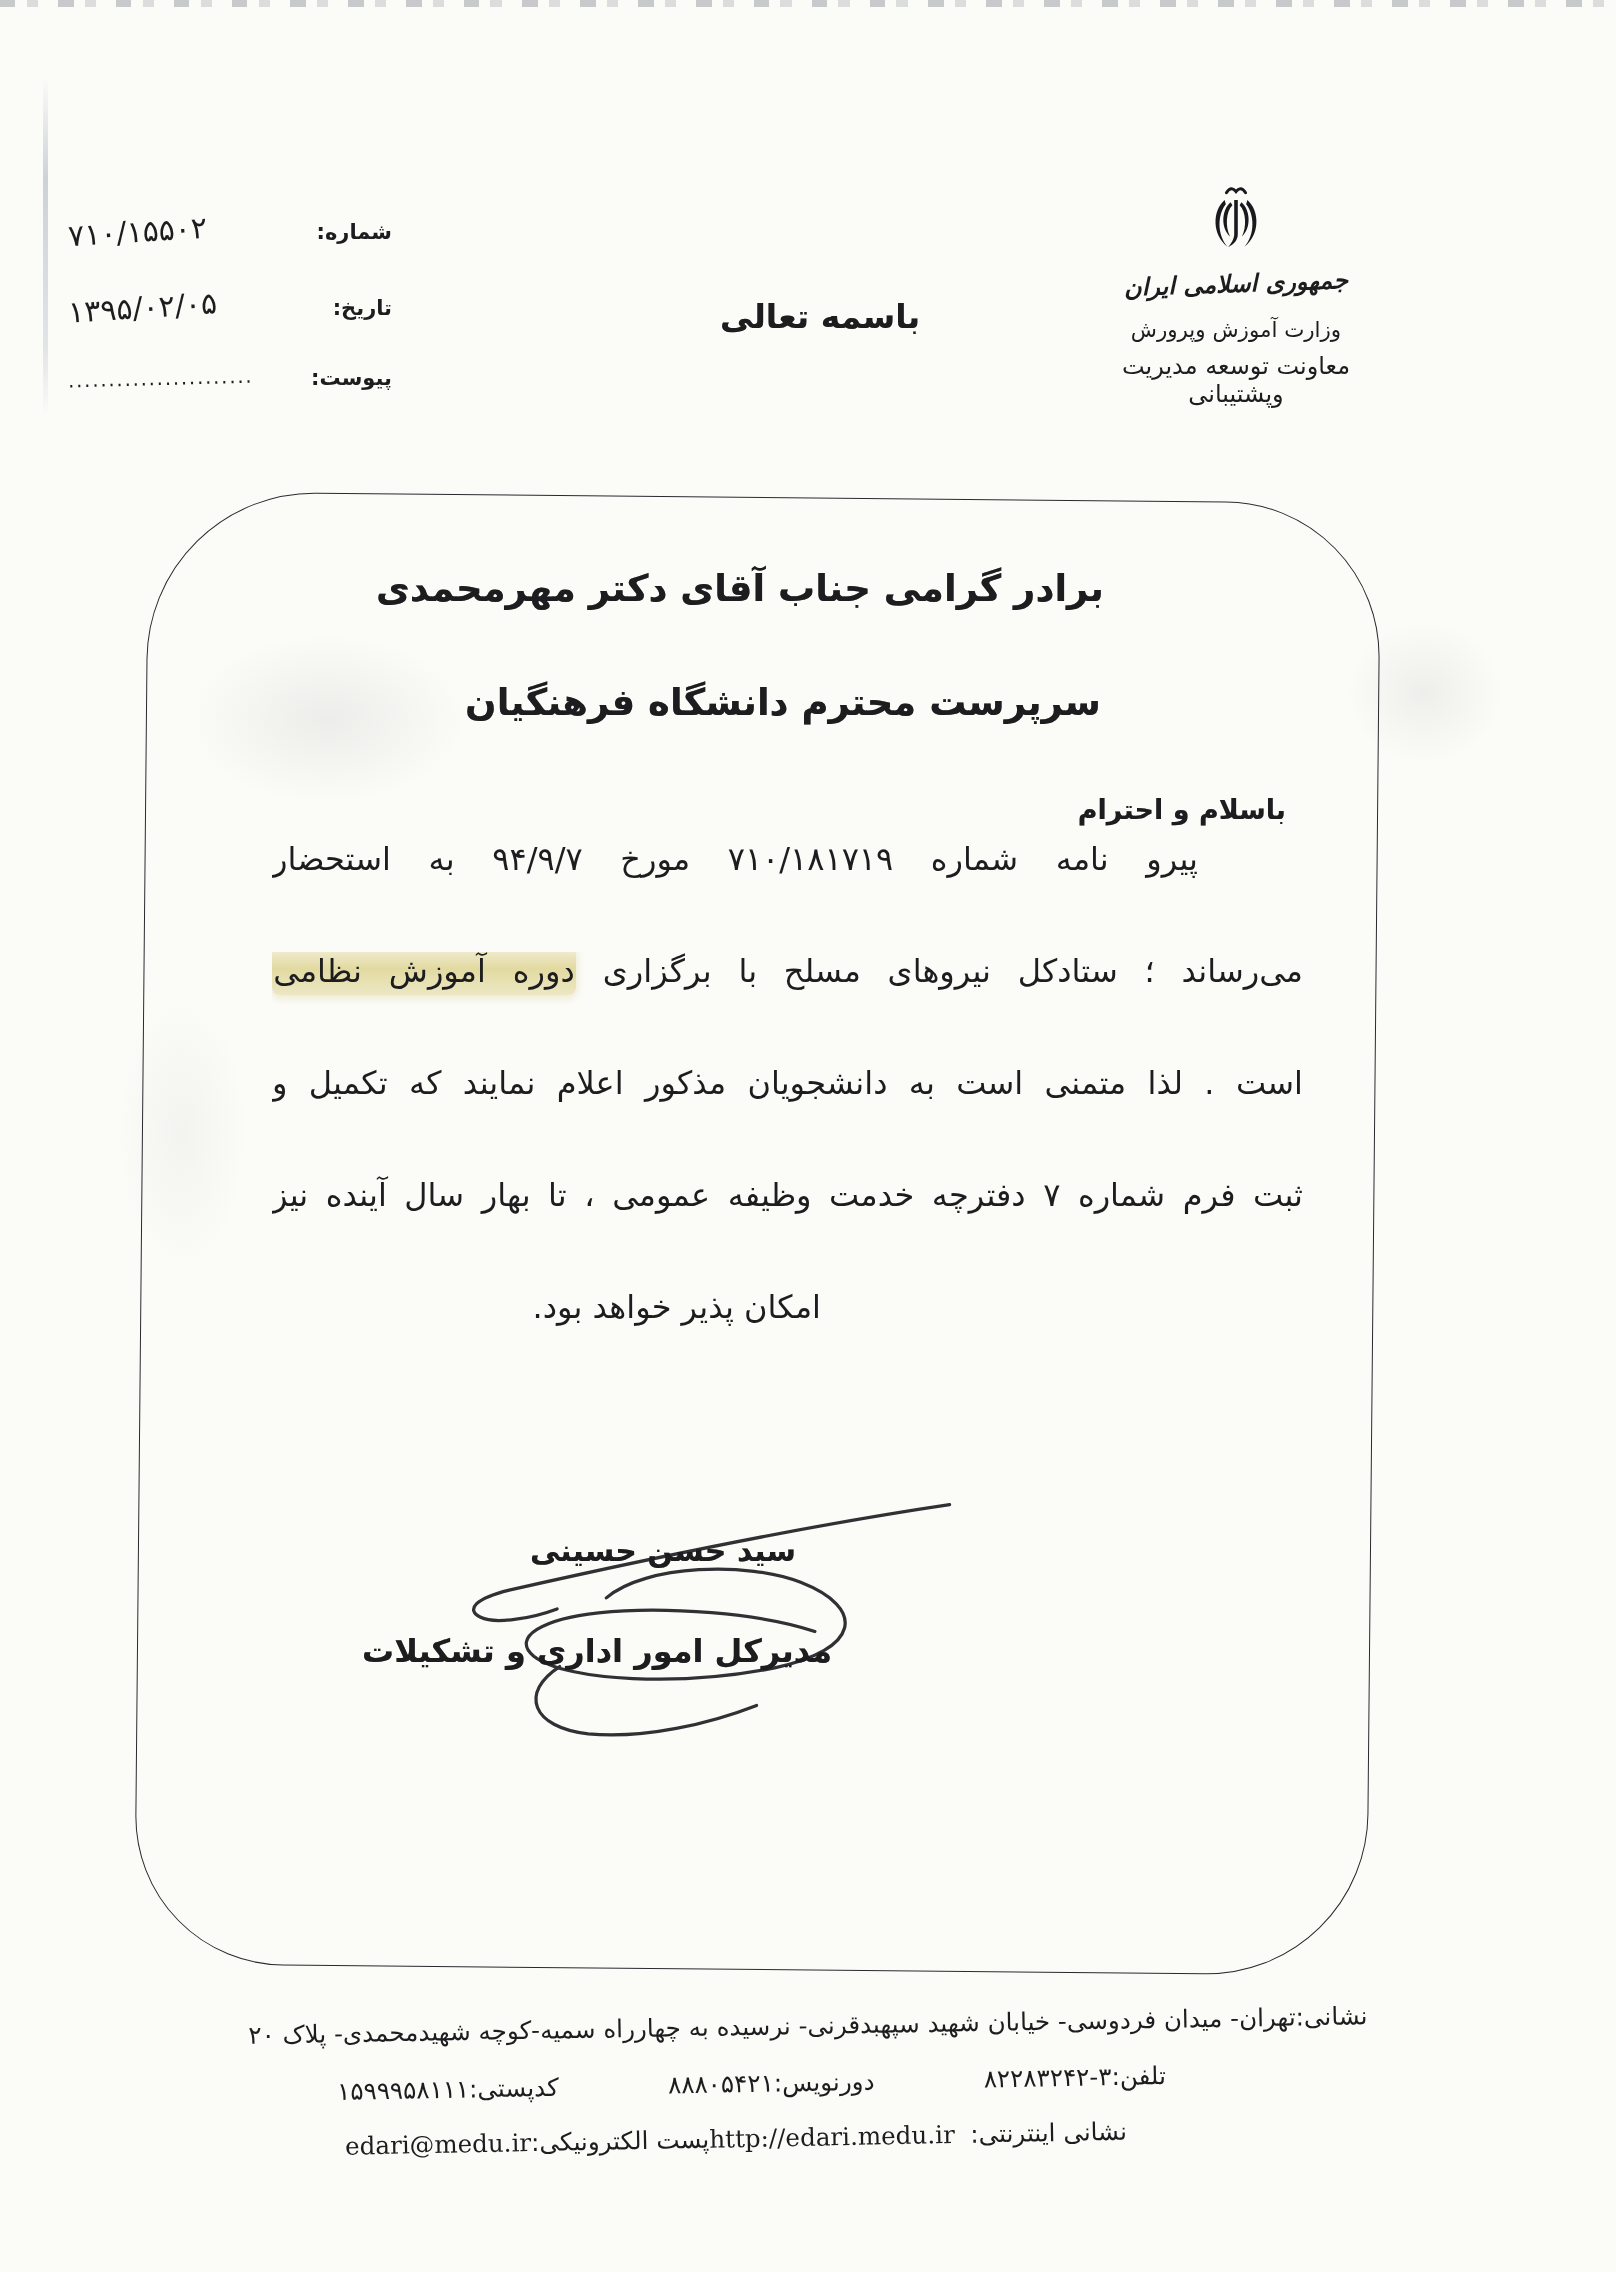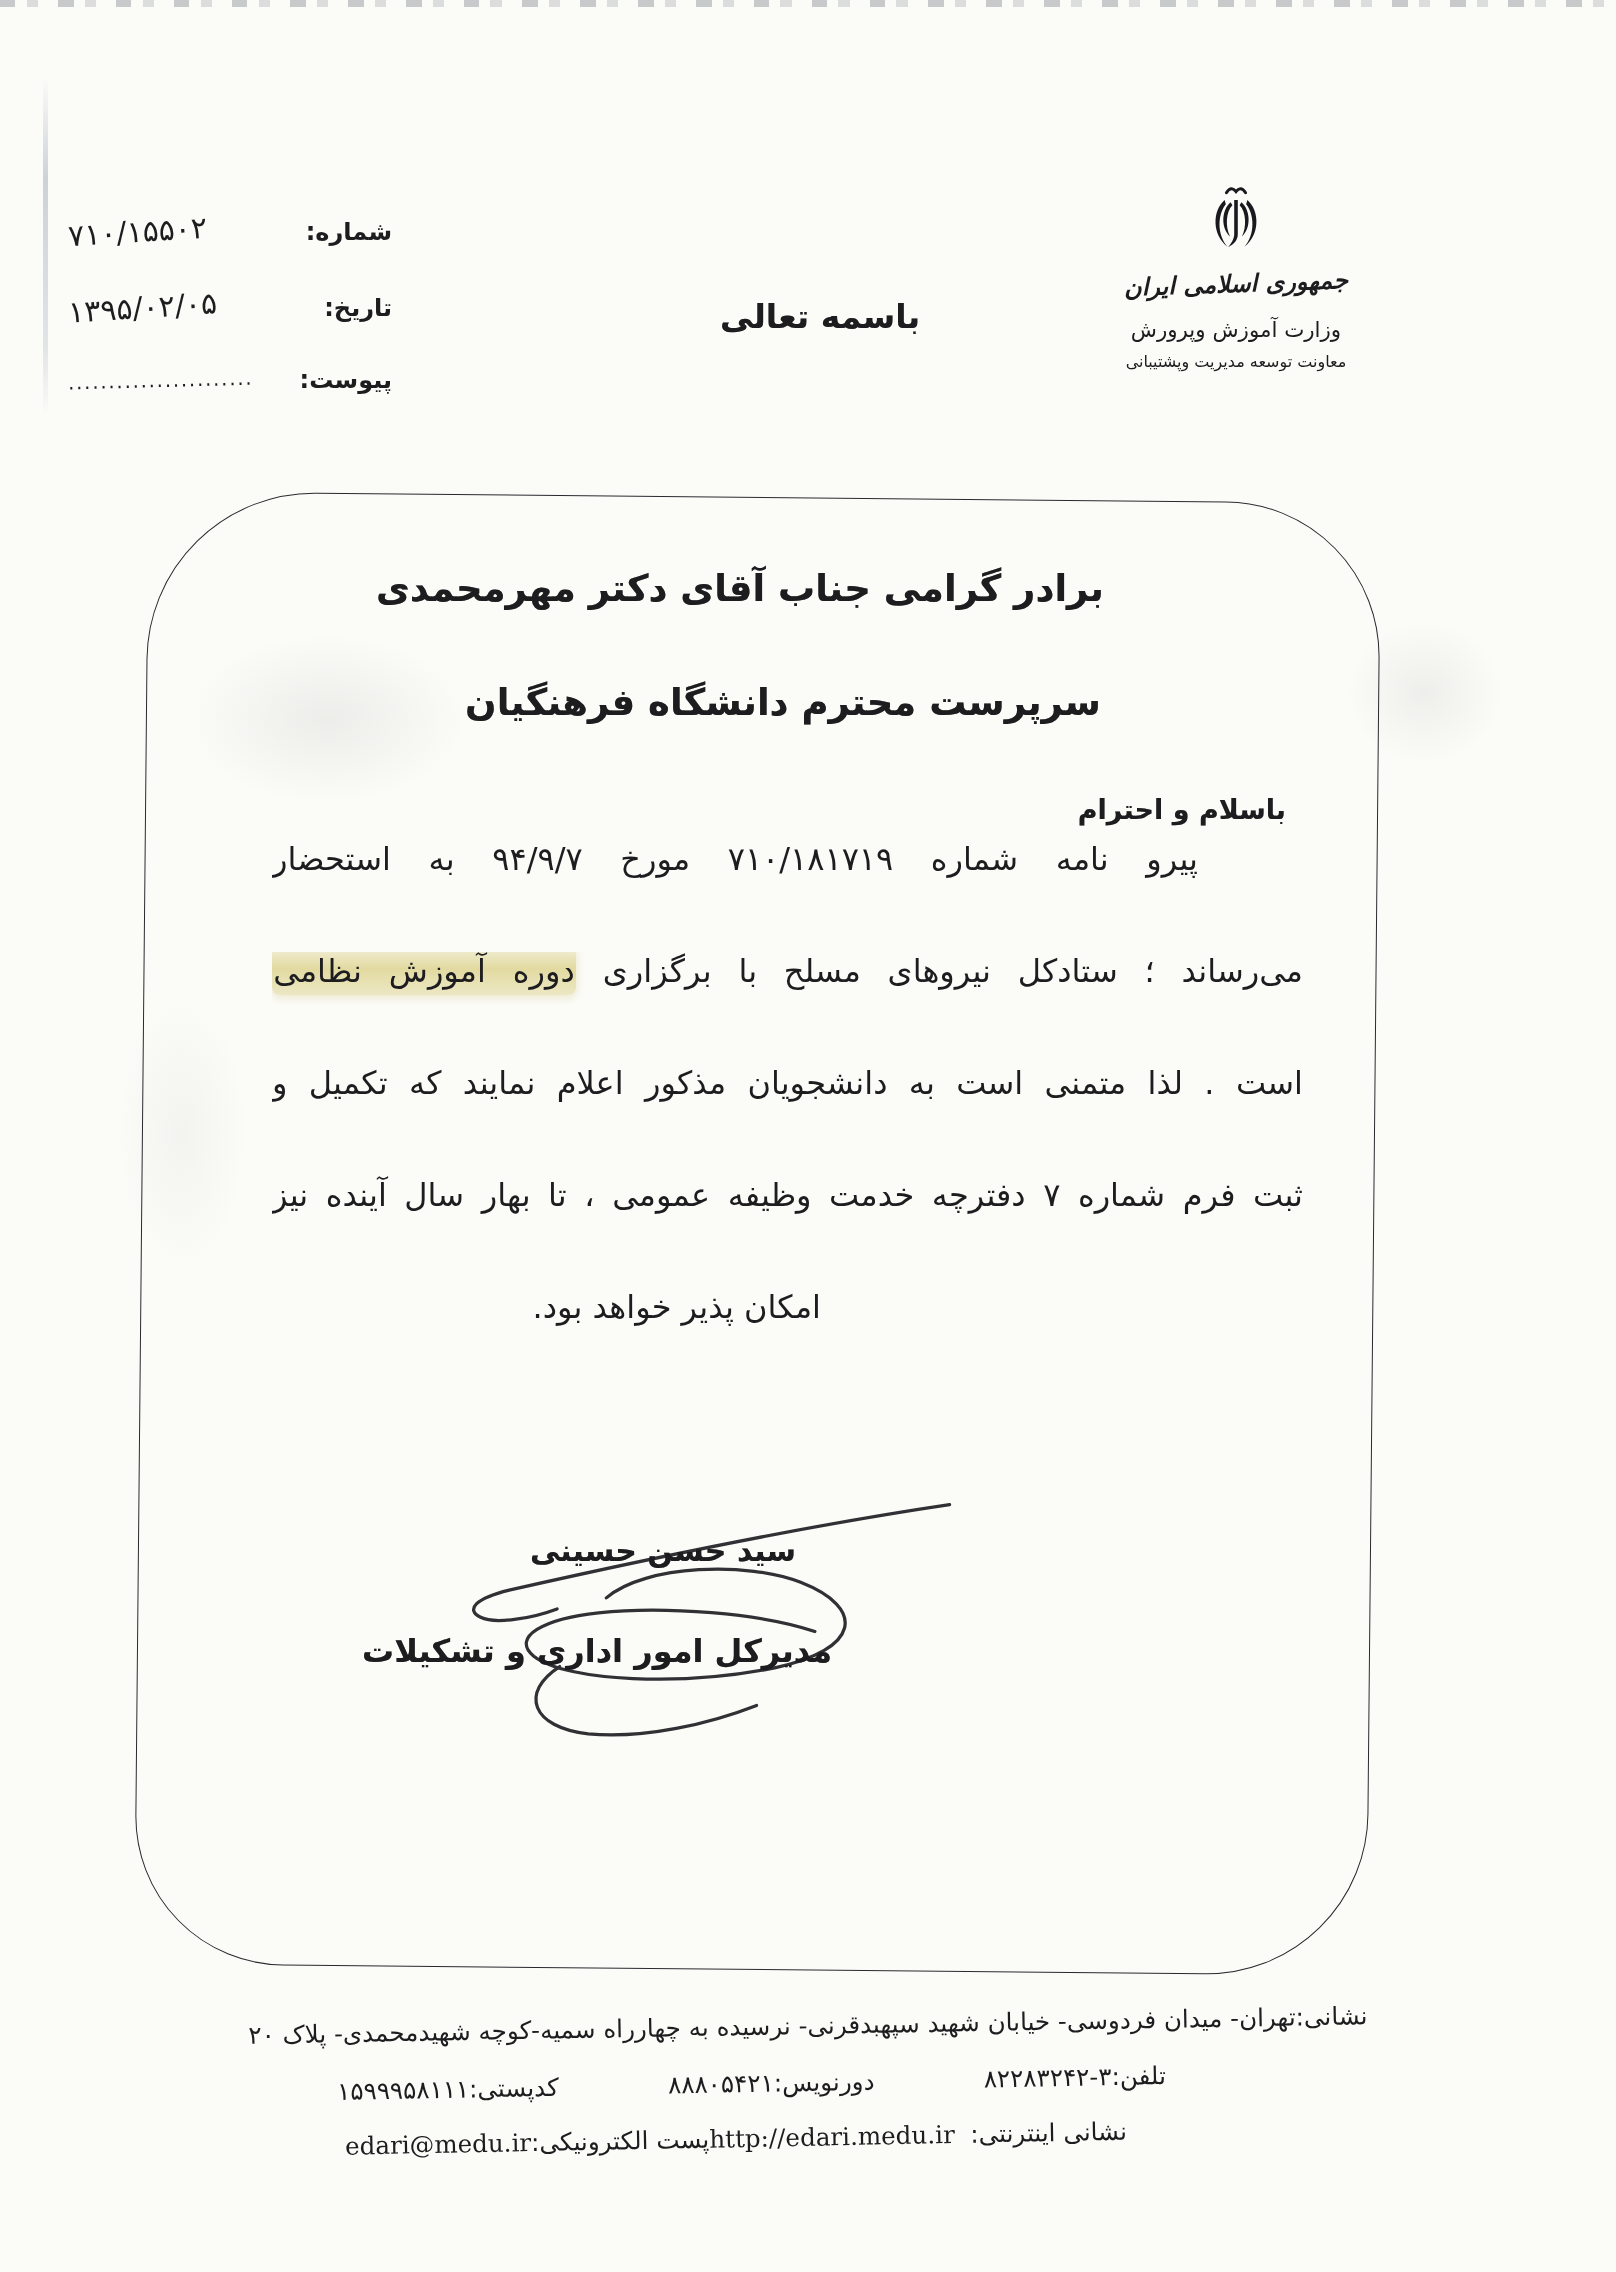--- a/index.html
+++ b/index.html
@@ -23,31 +23,31 @@
   .blob{position:absolute;border-radius:50%;pointer-events:none;}
   .blob1{left:188px;top:635px;width:278px;height:168px;
     background:radial-gradient(closest-side,rgba(170,172,168,.18),rgba(170,172,168,0));}
   .blob2{left:1347px;top:622px;width:155px;height:142px;
     background:radial-gradient(closest-side,rgba(170,172,168,.16),rgba(170,172,168,0));}
   .blob3{left:117px;top:997px;width:129px;height:272px;
     background:radial-gradient(closest-side,rgba(170,172,168,.10),rgba(170,172,168,0));}
 
   .meta{position:absolute;left:68px;top:214px;width:324px;}
   .meta-row{display:flex;direction:rtl;justify-content:space-between;align-items:center;margin-bottom:41px;}
-  .meta-label{font-size:24px;font-weight:600;}
+  .meta-label{font-size:21px;font-weight:600;}
   .meta-value{font-size:30px;font-weight:500;transform:rotate(-3.6deg);letter-spacing:1.3px;}
   .meta-row:last-child .meta-value{font-size:19.4px;letter-spacing:1.9px;transform:rotate(-1.5deg);}
 
   .besmele{position:absolute;left:720px;top:297px;font-size:33px;font-weight:700;text-shadow:0 0 0.6px rgba(0,0,0,.4);}
 
   .letterhead{position:absolute;right:241px;top:185px;width:278px;text-align:center;direction:rtl;}
   .emblem-wrap{height:73px;}
   .lh-country{font-size:24px;font-weight:700;font-style:italic;margin-top:11.7px;transform:rotate(-2deg);}
   .lh-ministry{font-size:21.4px;margin-top:19.4px;}
-  .lh-deputy{font-size:16px;margin-top:10.4px;}
+  .lh-deputy{font-size:24px;margin-top:10.4px;}
   .lh-office{font-size:25px;font-weight:700;margin-top:11.7px;text-shadow:0 0 0.6px rgba(0,0,0,.4);}
 
   .frame{
     position:absolute;left:141px;top:497px;width:1231px;height:1471px;
     border:1.9px solid #2a2a2e;
     border-radius:168px 155px 162px 149px;
     transform:rotate(0.55deg);
   }
 
   .recipient1{position:absolute;right:512px;top:567px;font-size:37px;font-weight:700;direction:rtl;text-shadow:0 0 0.6px rgba(0,0,0,.5);}

